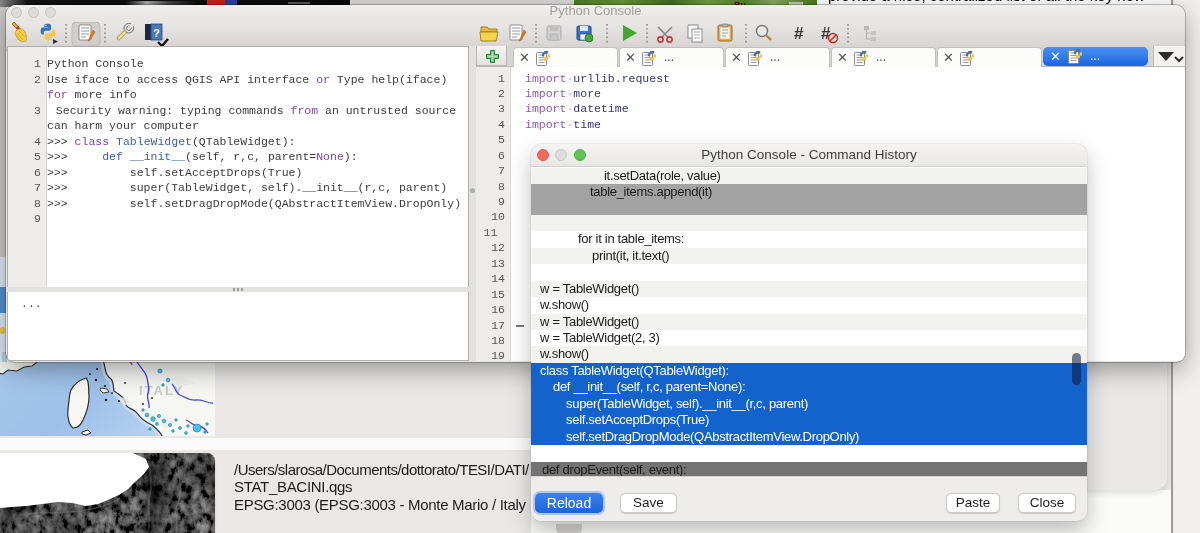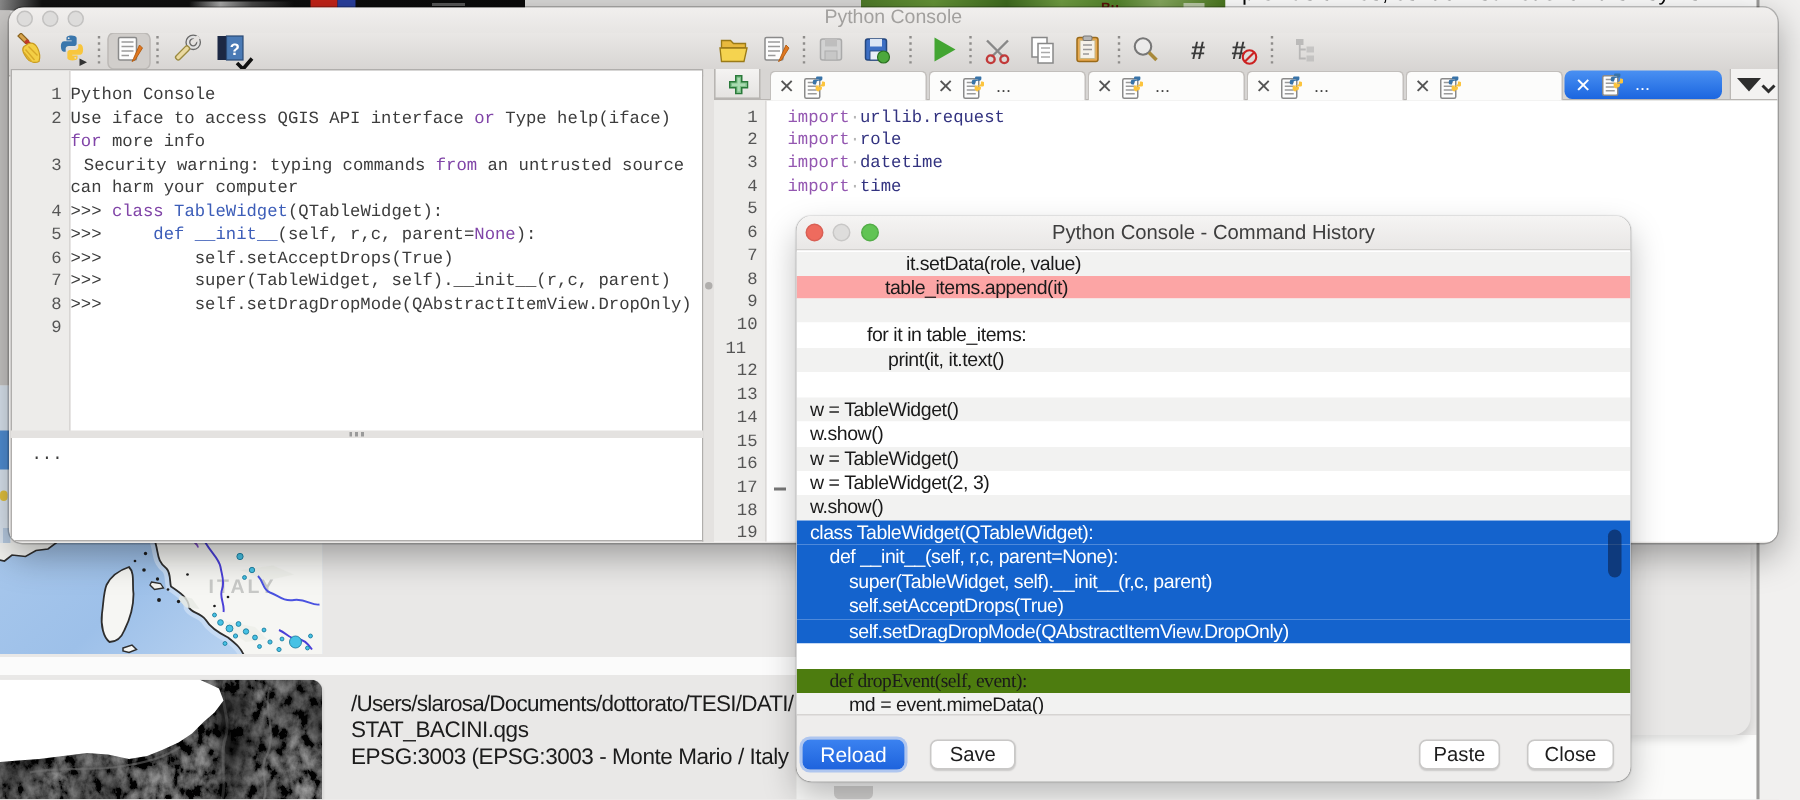--- a/index.html
+++ b/index.html
@@ -432,21 +432,21 @@
             <div style="height:15.44px;line-height:15.44px;">16</div>
             <div style="height:15.44px;line-height:15.44px;">17</div>
             <div style="height:15.44px;line-height:15.44px;">18</div>
             <div style="height:15.44px;line-height:15.44px;">19</div>
           </div>
         </div>
       <div class="abs" style="left:40px;top:258px;width:8px;height:2px;background:#777;"></div>
       <div class="abs mono" id="rcode" style="left:49px;top:0;width:650px;height:100%;font-size:11.5px;">
           <div style="padding-top:3.5px;">
             <div style="height:15.44px;line-height:15.44px;white-space:pre;"><k style="color: rgb(148, 87, 177);">import</k><d style="color: rgb(181, 181, 181);">·</d><m style="color: rgb(51, 51, 128);">urllib.request</m></div>
-            <div style="height:15.44px;line-height:15.44px;white-space:pre;"><k style="color: rgb(148, 87, 177);">import</k><d style="color: rgb(181, 181, 181);">·</d><m style="color: rgb(51, 51, 128);">role</m></div>
+            <div style="height:15.44px;line-height:15.44px;white-space:pre;"><k style="color: rgb(148, 87, 177);">import</k><d style="color: rgb(181, 181, 181);">·</d><m style="color: rgb(51, 51, 128);">more</m></div>
             <div style="height:15.44px;line-height:15.44px;white-space:pre;"><k style="color: rgb(148, 87, 177);">import</k><d style="color: rgb(181, 181, 181);">·</d><m style="color: rgb(51, 51, 128);">datetime</m></div>
             <div style="height:15.44px;line-height:15.44px;white-space:pre;"><k style="color: rgb(148, 87, 177);">import</k><d style="color: rgb(181, 181, 181);">·</d><m style="color: rgb(51, 51, 128);">time</m></div>
             <div style="height:15.44px;line-height:15.44px;white-space:pre;"></div>
             <div style="height:15.44px;line-height:15.44px;white-space:pre;"></div>
             <div style="height:15.44px;line-height:15.44px;white-space:pre;"></div>
             <div style="height:15.44px;line-height:15.44px;white-space:pre;"></div>
             <div style="height:15.44px;line-height:15.44px;white-space:pre;"></div>
             <div style="height:15.44px;line-height:15.44px;white-space:pre;"></div>
             <div style="height:15.44px;line-height:15.44px;white-space:pre;"></div>
             <div style="height:15.44px;line-height:15.44px;white-space:pre;"></div>
@@ -466,37 +466,37 @@
 <div class="abs" id="dialog" style="left:531px;top:144px;width:556px;height:377px;background:#ffffff;border-radius:10px;box-shadow:0 0 1px rgba(0,0,0,0.45), 0 10px 22px rgba(0,0,0,0.25);overflow:hidden;">
   <div class="abs" style="left:0;top:0;width:100%;height:23px;background:linear-gradient(#f5f4f3,#e9e7e6);border-bottom:1px solid #d2d0ce;">
     <div class="abs" style="left:6px;top:5px;width:12px;height:12px;border-radius:50%;background:#ee6b5e;border:0.5px solid #d95f54;"></div>
     <div class="abs" style="left:24px;top:5px;width:12px;height:12px;border-radius:50%;background:#dedddc;border:0.5px solid #c8c7c6;"></div>
     <div class="abs" style="left:43px;top:5px;width:12px;height:12px;border-radius:50%;background:#61c454;border:0.5px solid #53ad48;"></div>
     <div style="text-align:center;font-size:13.5px;color:#3e3e3e;line-height:22px;">Python Console - Command History</div>
   </div>
   <div class="abs" id="histlist" style="left:0;top:23px;width:100%;height:309px;background:#fff;overflow:hidden;font-size:13px;letter-spacing:-0.3px;color:#1a1a1a;">
       <div style="padding-top:0.5px;">
         <div style="height:16.45px;line-height:16.45px;background:#f2f2f1;color:#1a1a1a;padding-left:73px;white-space:nowrap;">it.setData(role, value)</div>
-        <div style="height:15px;line-height:16.45px;background:#fca5a5;color:#1a1a1a;padding-left:59px;white-space:nowrap;">table_items.append(it)</div>
+        <div style="height:31px;line-height:16.45px;background:#a3a3a3;color:#1a1a1a;padding-left:59px;white-space:nowrap;">table_items.append(it)</div>
         <div style="height:16.45px;line-height:16.45px;background:#f2f2f1;color:#1a1a1a;padding-left:0px;white-space:nowrap;"></div>
         <div style="height:16.45px;line-height:16.45px;background:#ffffff;color:#1a1a1a;padding-left:47px;white-space:nowrap;">for it in table_items:</div>
         <div style="height:16.45px;line-height:16.45px;background:#f2f2f1;color:#1a1a1a;padding-left:61px;white-space:nowrap;">print(it, it.text()</div>
         <div style="height:16.45px;line-height:16.45px;background:#ffffff;color:#1a1a1a;padding-left:0px;white-space:nowrap;"></div>
         <div style="height:16.45px;line-height:16.45px;background:#f2f2f1;color:#1a1a1a;padding-left:9px;white-space:nowrap;">w = TableWidget()</div>
         <div style="height:16.45px;line-height:16.45px;background:#ffffff;color:#1a1a1a;padding-left:9px;white-space:nowrap;">w.show()</div>
         <div style="height:16.45px;line-height:16.45px;background:#f2f2f1;color:#1a1a1a;padding-left:9px;white-space:nowrap;">w = TableWidget()</div>
         <div style="height:16.45px;line-height:16.45px;background:#ffffff;color:#1a1a1a;padding-left:9px;white-space:nowrap;">w = TableWidget(2, 3)</div>
         <div style="height:16.45px;line-height:16.45px;background:#f2f2f1;color:#1a1a1a;padding-left:9px;white-space:nowrap;">w.show()</div>
         <div style="height:16.45px;line-height:16.45px;background:#1463cd;color:#ffffff;padding-left:9px;white-space:nowrap;">class TableWidget(QTableWidget):</div>
         <div style="height:16.45px;line-height:16.45px;background:#1463cd;color:#ffffff;padding-left:22px;white-space:nowrap;">def __init__(self, r,c, parent=None):</div>
         <div style="height:16.45px;line-height:16.45px;background:#1463cd;color:#ffffff;padding-left:35px;white-space:nowrap;">super(TableWidget, self).__init__(r,c, parent)</div>
         <div style="height:16.45px;line-height:16.45px;background:#1463cd;color:#ffffff;padding-left:35px;white-space:nowrap;">self.setAcceptDrops(True)</div>
         <div style="height:16.45px;line-height:16.45px;background:#1463cd;color:#ffffff;padding-left:35px;white-space:nowrap;">self.setDragDropMode(QAbstractItemView.DropOnly)</div>
         <div style="height:16.45px;line-height:16.45px;background:#ffffff;color:#1a1a1a;padding-left:0px;white-space:nowrap;"></div>
-        <div style="height:16.45px;line-height:16.45px;background:#4d7c0f;color:#1a1a1a;padding-left:22px;white-space:nowrap;font-family:Liberation Serif, serif;">def dropEvent(self, event):</div>
+        <div style="height:16.45px;line-height:16.45px;background:#737373;color:#1a1a1a;padding-left:11px;white-space:nowrap;">def dropEvent(self, event):</div>
         <div style="height:16.45px;line-height:16.45px;background:#f2f2f1;color:#1a1a1a;padding-left:35px;white-space:nowrap;">md = event.mimeData()</div>
       </div>
     </div>
 
   <div class="abs" style="left:541px;top:209px;width:9px;height:32px;border-radius:4.5px;background:rgba(10,25,60,0.55);"></div>
 
   <div class="abs" style="left:0;top:332px;width:100%;height:45px;background:#eeedec;border-top:1px solid #d6d4d2;">
     <div class="abs" style="left:4px;top:16px;width:68px;height:20px;border-radius:5px;background:linear-gradient(#3b82f0,#1e63dd);color:#fff;font-size:14px;text-align:center;line-height:20px;box-shadow:0 0 0 2px rgba(80,140,245,0.4);">Reload</div>
     <div class="abs" style="left:89px;top:16px;width:57px;height:20px;border-radius:5px;background:#ffffff;border:1px solid #c9c8c7;color:#1d1d1d;font-size:13.5px;text-align:center;line-height:18px;box-shadow:0 0.5px 1px rgba(0,0,0,0.15);">Save</div>
     <div class="abs" style="left:415px;top:16px;width:54px;height:20px;border-radius:5px;background:#ffffff;border:1px solid #c9c8c7;color:#1d1d1d;font-size:13.5px;text-align:center;line-height:18px;box-shadow:0 0.5px 1px rgba(0,0,0,0.15);">Paste</div>

